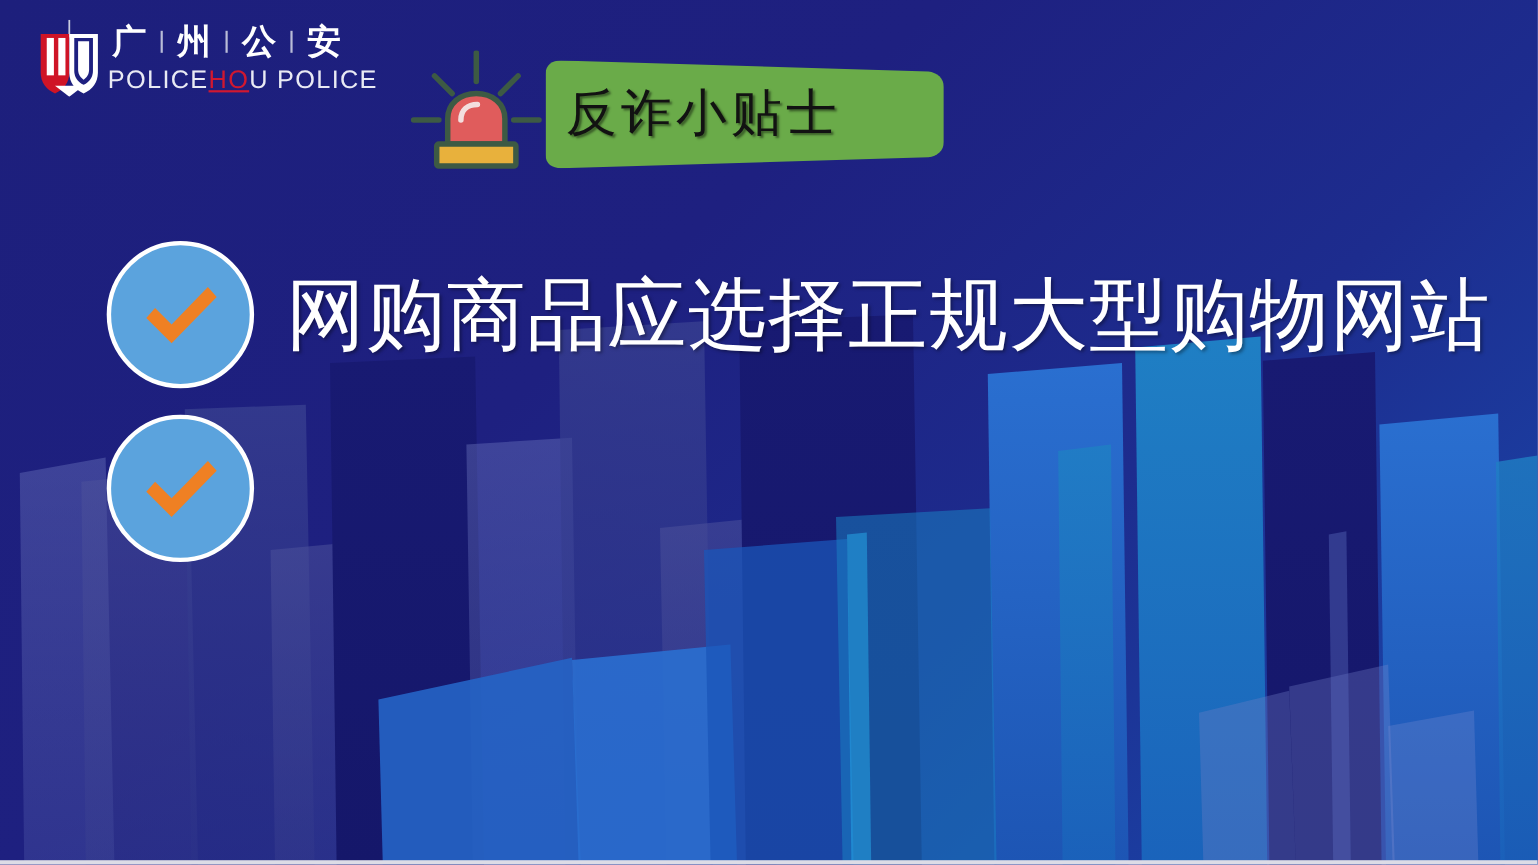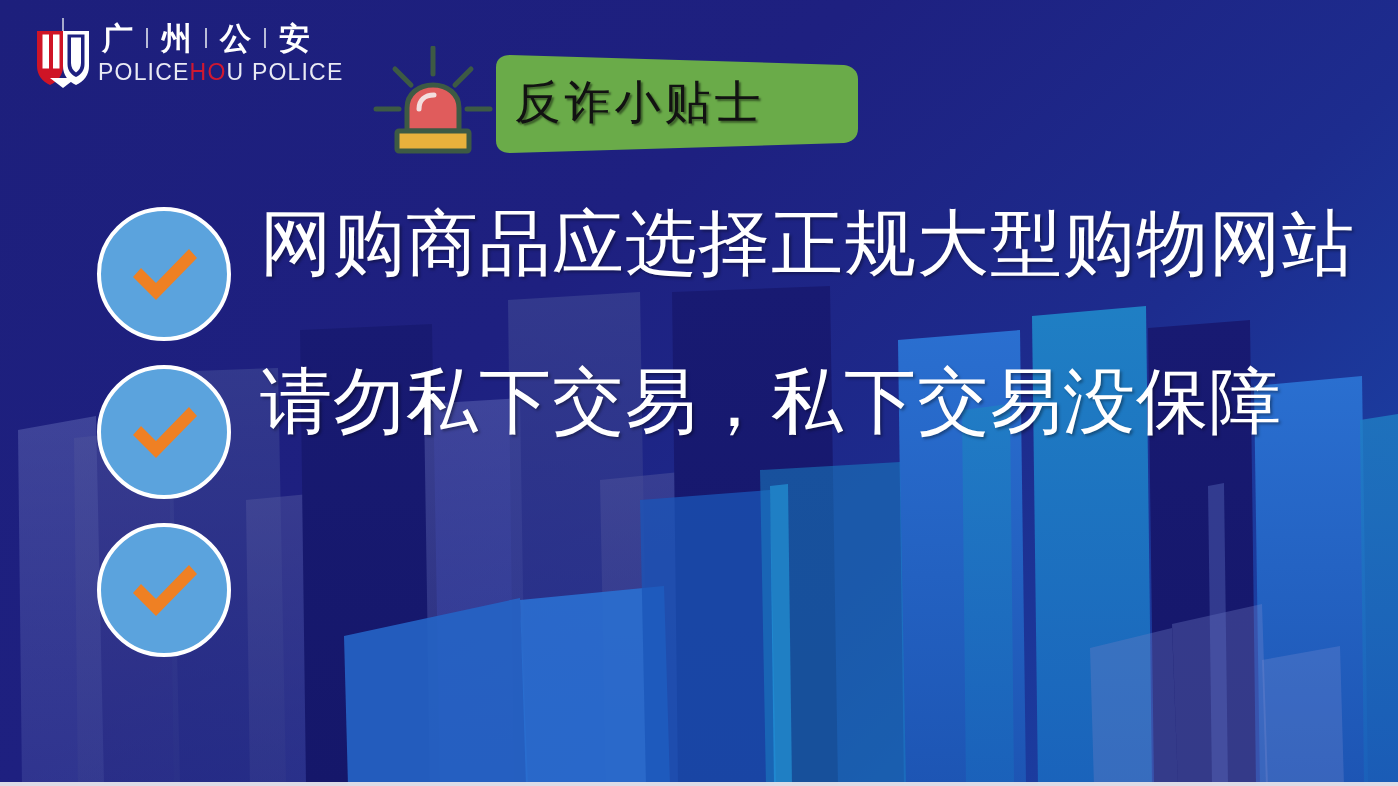--- a/index.html
+++ b/index.html
@@ -48,21 +48,21 @@
   }
   .logo-en{
     margin-top:3px;
     font-size:23px;
     font-weight:400;
     letter-spacing:1.2px;
     color:#e9eaf4;
     font-family:"Liberation Sans", sans-serif;
     white-space:nowrap;
   }
-  .logo-en .hl{ color:#d01830; }
+  .logo-en .hl{ color:#d01830;text-decoration:underline; }
 
   
   .siren{ position:absolute; left:372px; top:46px; width:122px; height:108px; }
 
   
   .banner{
     position:absolute; left:496px; top:55px; width:287px; height:98px;
   }
   .banner svg{ display:block; }
   .banner-label{
@@ -76,21 +76,21 @@
     text-shadow:2px 2px 2px rgba(0,0,0,0.45);
     padding-bottom:3px;
   }
 
   
   .tips{
     position:absolute; left:0; top:207px; width:1398px;
     z-index:5;
   }
   .tip-row{
-    display:flex; align-items:flex-start;
+    display:flex; align-items:center;
     height:158px;
   }
   .check{
     flex:0 0 auto;
     margin-left:97px;
     width:134px; height:134px;
     border-radius:50%;
     background:#5ba3dd;
     border:4px solid #ffffff;
     display:flex; align-items:center; justify-content:center;
@@ -262,33 +262,25 @@
 
     <div class="tip-row">
       <div class="check">
         <svg width="96" height="96" viewBox="0 0 96 96" xmlns="http://www.w3.org/2000/svg">
           <path d="M17 51 L25 42 L40 57 L73 23 L81 32 L40 74 Z" fill="#ef8023"></path>
         </svg>
       </div>
       <div class="tip-text">网购商品应选择正规大型购物网站</div>
     </div>
 
+
     <div class="tip-row">
       <div class="check">
         <svg width="96" height="96" viewBox="0 0 96 96" xmlns="http://www.w3.org/2000/svg">
           <path d="M17 51 L25 42 L40 57 L73 23 L81 32 L40 74 Z" fill="#ef8023"></path>
         </svg>
       </div>
-      <div class="tip-text">请勿私下交易，私下交易没保障</div>
-    </div>
-
-    <div class="tip-row">
-      <div class="check">
-        <svg width="96" height="96" viewBox="0 0 96 96" xmlns="http://www.w3.org/2000/svg">
-          <path d="M17 51 L25 42 L40 57 L73 23 L81 32 L40 74 Z" fill="#ef8023"></path>
-        </svg>
-      </div>
     </div>
 
   </div>
 
   <div class="bottom-edge"></div>
 </div>
 
 </body></html>

